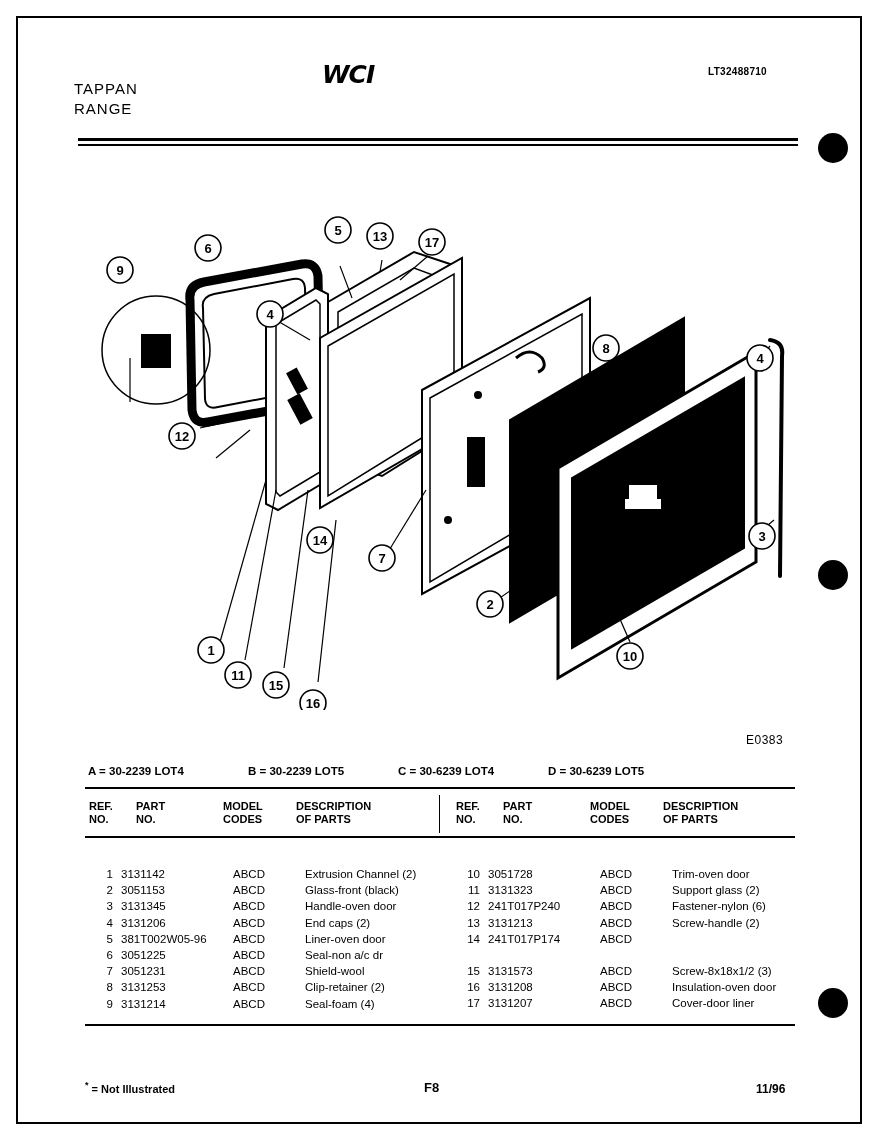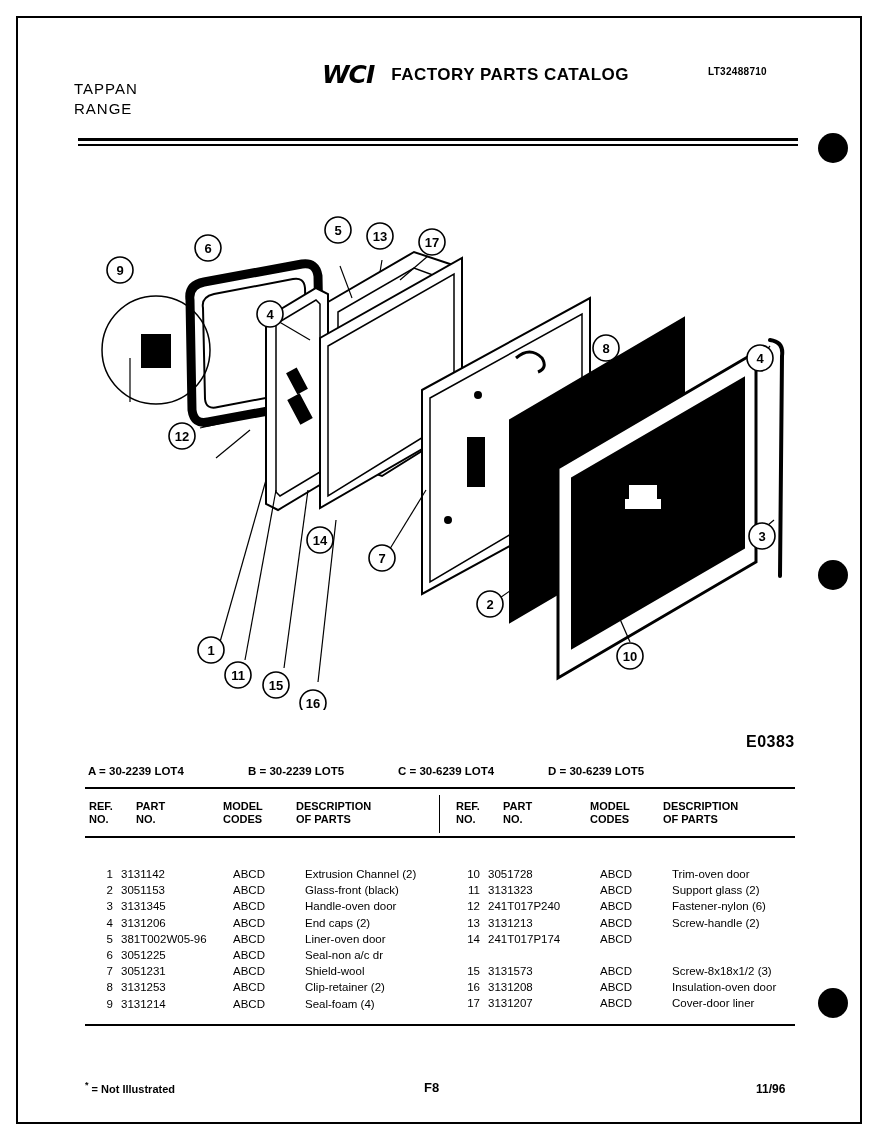--- a/index.html
+++ b/index.html
@@ -97,22 +97,22 @@
   .diagram {
     position: absolute;
     left: 70px; top: 190px;
     width: 740px; height: 520px;
   }
   .diagram svg { display: block; }
 
   .fig-code {
     position: absolute;
     left: 746px; top: 733px;
-    font-size: 16px;
-    font-weight: bold;
+    font-size: 12px;
+    font-weight: normal;
     letter-spacing: 0.5px;
   }
 
   
   .legend {
     position: absolute;
     left: 88px; top: 765px;
     width: 706px;
     font-size: 11.5px;
     font-weight: bold;
@@ -218,21 +218,20 @@
 
   <div class="page-border"></div>
 
   <div class="brand">
     <span>TAPPAN</span>
     <span class="b2">RANGE</span>
   </div>
 
   <div class="wci-block">
     <span class="wci-logo">WCI</span>
-    <span class="wci-title">FACTORY PARTS CATALOG</span>
   </div>
 
   <div class="doc-code">LT32488710</div>
 
   <div class="rule-top"></div>
   <div class="rule-top2"></div>
 
   <div class="hole h1"></div>
   <div class="hole h2"></div>
   <div class="hole h3"></div>

